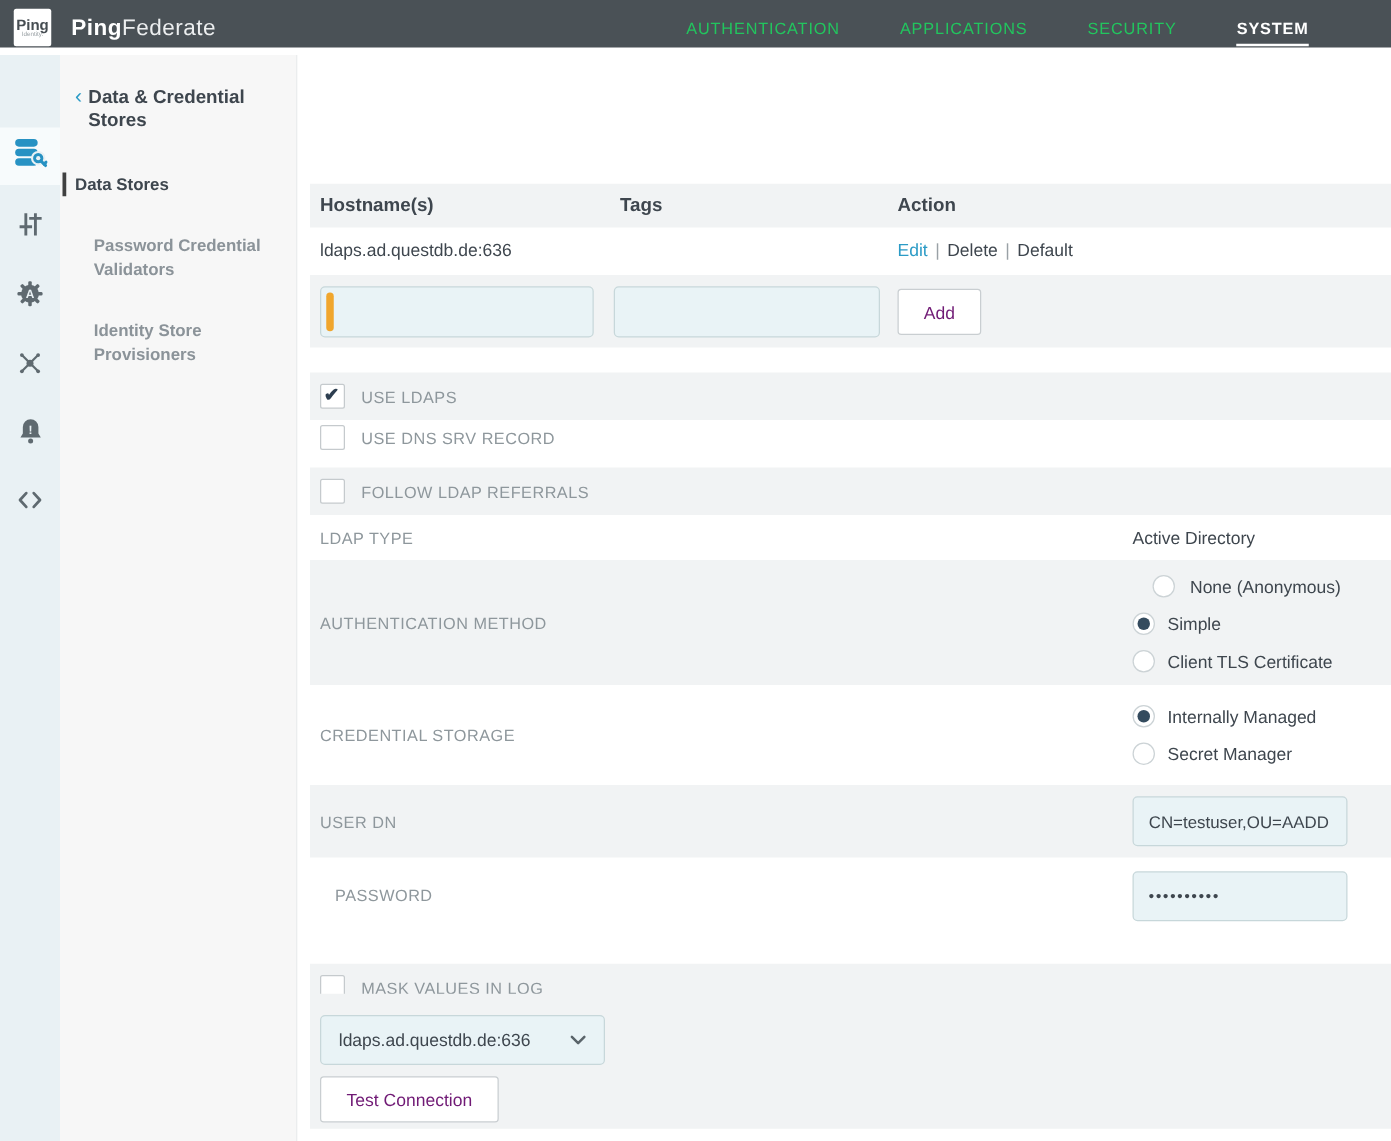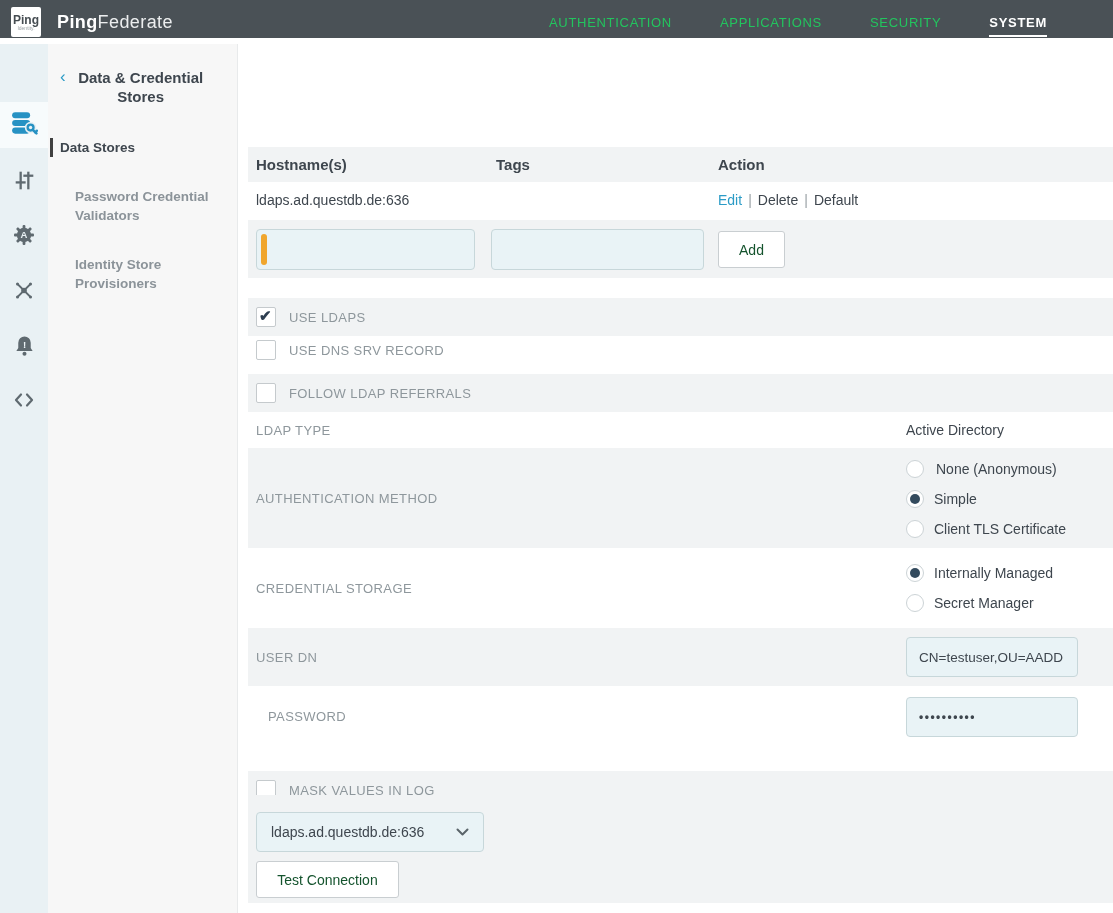--- a/index.html
+++ b/index.html
@@ -25,21 +25,21 @@
   
   .rail { position:absolute; top:44px; left:0; width:48px; height:869px; background:#e9f1f4; }
   .rail-cell { position:absolute; left:0; width:48px; height:46px; display:flex; align-items:center; justify-content:center; cursor:pointer; }
   .rail-cell.active { background:#f7fbfc; }
 
   
   .sidebar { position:absolute; top:44px; left:48px; width:190px; height:869px; background:#f7f7f7;
              border-right:1px solid #e8eaeb; }
   .sb-header { padding:24px 18px 0 12px; display:flex; }
   .sb-back { color:#2b9bc6; font-size:17px; line-height:18px; margin-right:5px; cursor:pointer; }
-  .sb-title { font-size:15px; font-weight:700; color:#3e464e; line-height:19px; width:140px;text-align:center; }
+  .sb-title { font-size:15px; font-weight:700; color:#3e464e; line-height:19px; width:140px; }
   .sb-items { margin-top:32px; }
   .sb-item { margin:0 10px 30px 27px; font-size:13.5px; font-weight:700; color:#8b9399;
              line-height:19px; cursor:pointer; }
   .sb-item.active { margin-left:2px; border-left:3px solid #404040; padding-left:7px; color:#3e464e; }
 
   
   .main { position:absolute; top:44px; left:238px; width:875px; height:869px; background:#fff; }
   .row { position:absolute; left:10px; width:865px; }
   .gray { background:#f1f3f4; }
   .label { font-size:13px; color:#8e979c; letter-spacing:.4px; text-transform:uppercase; }
@@ -52,21 +52,21 @@
   .req-bar { position:absolute; left:5px; top:5px; bottom:5px; width:6px; background:#f0a62d; border-radius:3px; }
 
   .vcenter { display:flex; align-items:center; }
 
   
   .th { position:absolute; font-size:15px; font-weight:700; color:#3e464e; top:0; height:35px; display:flex; align-items:center; }
   .link-blue { color:#2b9bc6; cursor:pointer; }
   .link-dark { color:#3e464e; cursor:pointer; }
   .sep { color:#9aa1a6; padding:0 6px; }
 
-  .btn { background:#fff; border:1px solid #c9ced1; border-radius:3px; font-size:14px; color:#14532d;
+  .btn { background:#fff; border:1px solid #c9ced1; border-radius:3px; font-size:14px; color:#701a75;
          display:flex; align-items:center; justify-content:center; cursor:pointer;
          font-family:"Liberation Sans",sans-serif; }
 
   
   .checkbox { width:20px; height:20px; background:#fff; border:1px solid #c5cacd; border-radius:2px;
               position:relative; cursor:pointer; flex:none; }
   .checkbox.checked::after { content:"\2714"; position:absolute; left:2px; top:-1px; font-size:15px;
                              font-weight:700; color:#2d3e50; }
 
   
@@ -233,21 +233,21 @@
       <span class="label" style="margin-left:13px">FOLLOW LDAP REFERRALS</span>
     </div>
 
     <div class="row" style="top:368px; height:36px;">
       <span class="label vcenter" style="position:absolute; left:8px; top:0; height:36px;">LDAP TYPE</span>
       <span class="val vcenter" style="position:absolute; left:658px; top:0; height:36px;">Active Directory</span>
     </div>
 
     <div class="row gray" style="top:404px; height:100px;">
       <span class="label vcenter" style="position:absolute; left:8px; top:0; height:100px;">AUTHENTICATION METHOD</span>
-      <div class="radio-opt" style="position:absolute; left:658px; top:12px;gap:12px;">
+      <div class="radio-opt" style="position:absolute; left:674px; top:12px;gap:12px;">
         <span class="radio"></span>
         <span class="val">None (Anonymous)</span>
       </div>
       <div class="radio-opt" style="position:absolute; left:658px; top:42px;">
         <span class="radio selected"></span>
         <span class="val">Simple</span>
       </div>
       <div class="radio-opt" style="position:absolute; left:658px; top:72px;">
         <span class="radio"></span>
         <span class="val">Client TLS Certificate</span>

